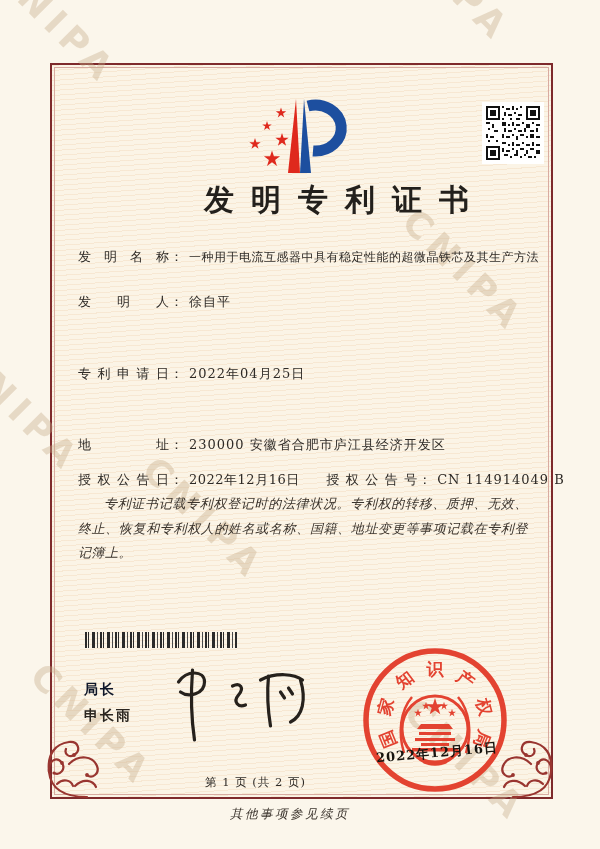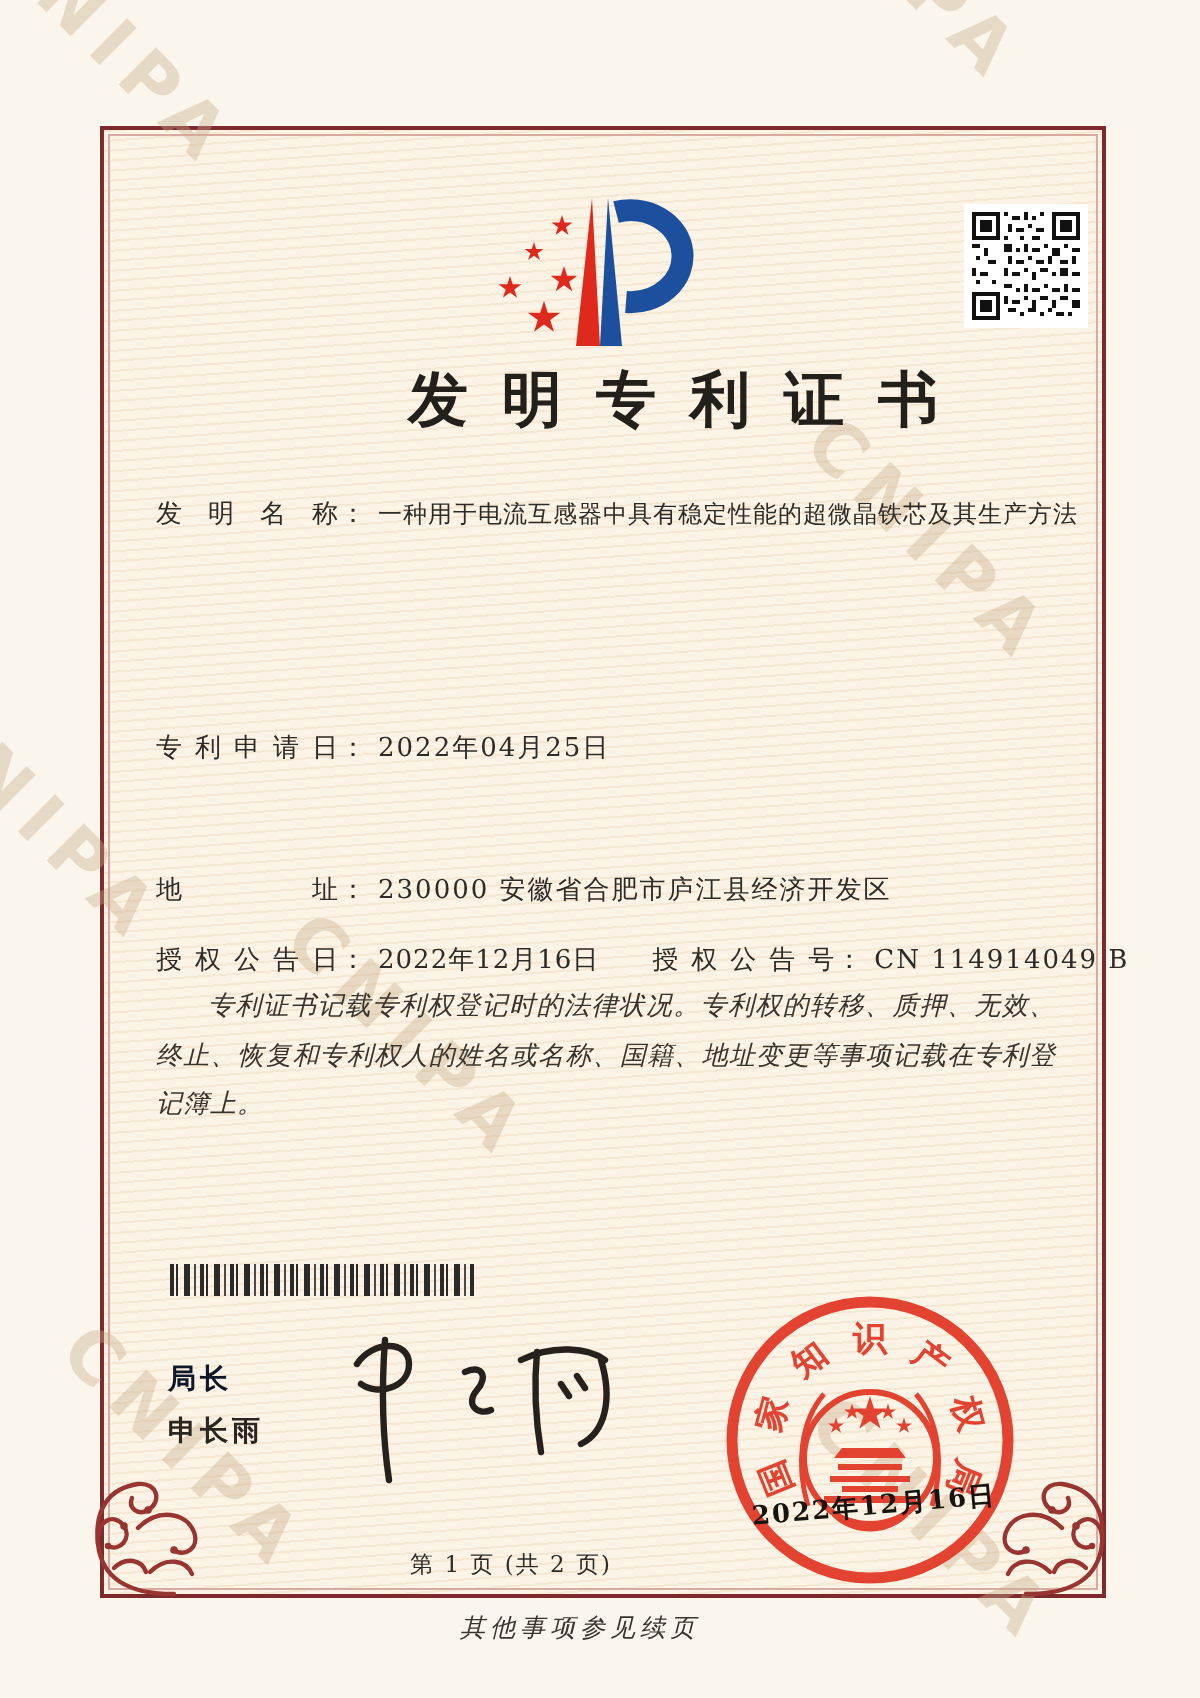--- a/index.html
+++ b/index.html
@@ -212,20 +212,23 @@
         <rect x="24" y="4" width="3" height="3"></rect>
         <rect x="4" y="24" width="3" height="3"></rect>
     </g>
   </svg>
 
   <div class="title">发明专利证书</div>
 
   <div class="row r1">
     <span class="flabel">发明名称</span><span class="colon">：</span><span class="fvalue">一种用于电流互感器中具有稳定性能的超微晶铁芯及其生产方法</span>
   </div>
+  <div class="row r2">
+    <span class="flabel">发明人</span><span class="colon">：</span><span class="fvalue">徐自平</span>
+  </div>
   <div class="row r4">
     <span class="flabel">专利申请日</span><span class="colon">：</span><span class="fvalue">2022年04月25日</span>
   </div>
   <div class="row r6">
     <span class="flabel">地址</span><span class="colon">：</span><span class="fvalue">230000 安徽省合肥市庐江县经济开发区</span>
   </div>
   <div class="row r7">
     <span class="flabel">授权公告日</span><span class="colon">：</span><span class="gval">2022年12月16日</span>
     <span class="flabel">授权公告号</span><span class="colon">：</span><span>CN 114914049 B</span>
   </div>

